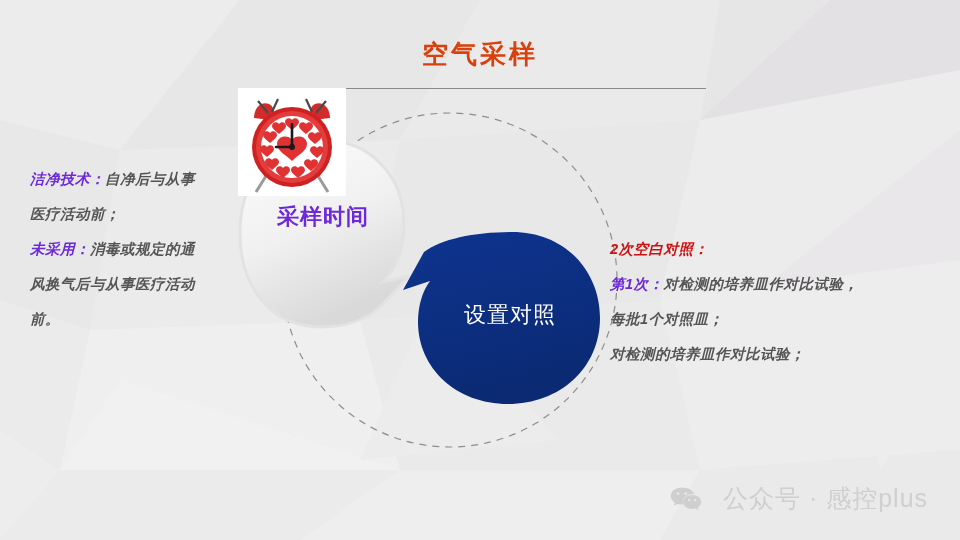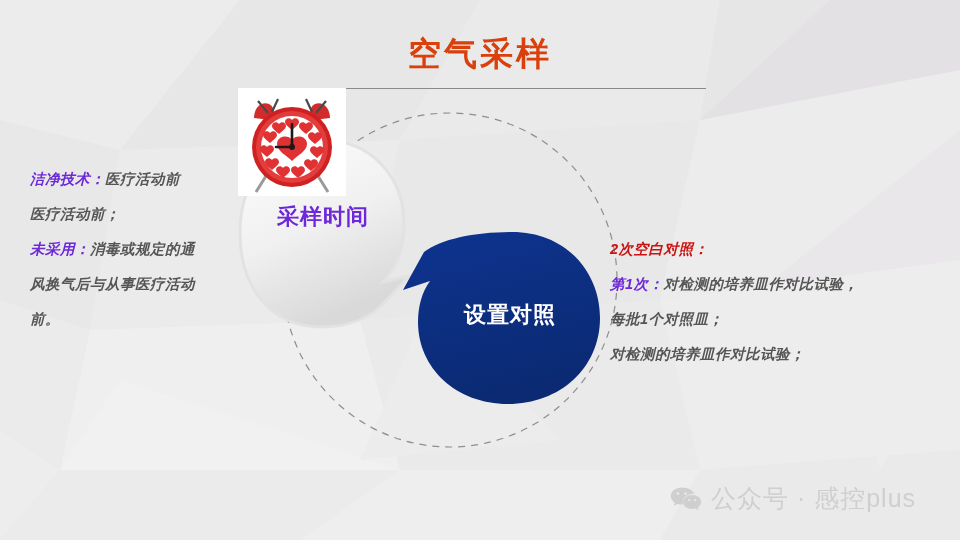--- a/index.html
+++ b/index.html
@@ -23,21 +23,21 @@
     width: 960px; height: 540px;
   }
 
   
   #title {
     position: absolute;
     left: 0;
     top: 34px;
     width: 960px;
     text-align: center;
-    font-size: 33px;
+    font-size: 26px;
     font-weight: bold;
     color: #d9400c;
     letter-spacing: 3px;
     line-height: 40px;
   }
   #title-rule {
     position: absolute;
     left: 256px;
     top: 88px;
     width: 450px;
@@ -74,21 +74,21 @@
     color: #6d28d9;
     letter-spacing: 1px;
   }
   #label-set-control {
     position: absolute;
     left: 440px;
     top: 300px;
     width: 140px;
     text-align: center;
     font-size: 22px;
-    font-weight: bold;
+    font-weight: normal;
     color: #ffffff;
     letter-spacing: 1px;
   }
 
   
   .textblock {
     position: absolute;
     font-size: 14.5px;
     font-weight: bold;
     font-style: italic;
@@ -114,21 +114,21 @@
     color: #cc1111;
   }
 
   
   #footer {
     position: absolute;
     left: 670px;
     top: 482px;
     display: flex;
     align-items: center;
-    gap: 9px;
+    gap: 21px;
     color: #cfcfcf;
     font-size: 25px;
     letter-spacing: 1px;
   }
   #footer-wechat-icon {
     width: 32px;
     height: 26px;
     flex: 0 0 auto;
   }
 </style>
@@ -236,21 +236,21 @@
     <path d="M54 59 L54 36" stroke="#1a1a1a" stroke-width="2.6" stroke-linecap="round"></path>
     <path d="M54 59 L38 59" stroke="#1a1a1a" stroke-width="2.6" stroke-linecap="round"></path>
     <circle cx="54" cy="59" r="3" fill="#1a1a1a"></circle>
   </svg>
 
   <div id="label-sampling-time">采样时间</div>
   <div id="label-set-control">设置对照</div>
 
   <div id="text-left" class="textblock">
     <div>
-      <span class="kw">洁净技术：</span><span>医疗活动前</span>
+      <span class="kw">洁净技术：</span><span>自净后与从事</span>
     </div>
     <div>
       <span>医疗活动前；</span>
     </div>
     <div>
       <span class="kw">未采用：</span><span>消毒或规定的通</span>
     </div>
     <div>
       <span>风换气后与从事医疗活动</span>
     </div>

